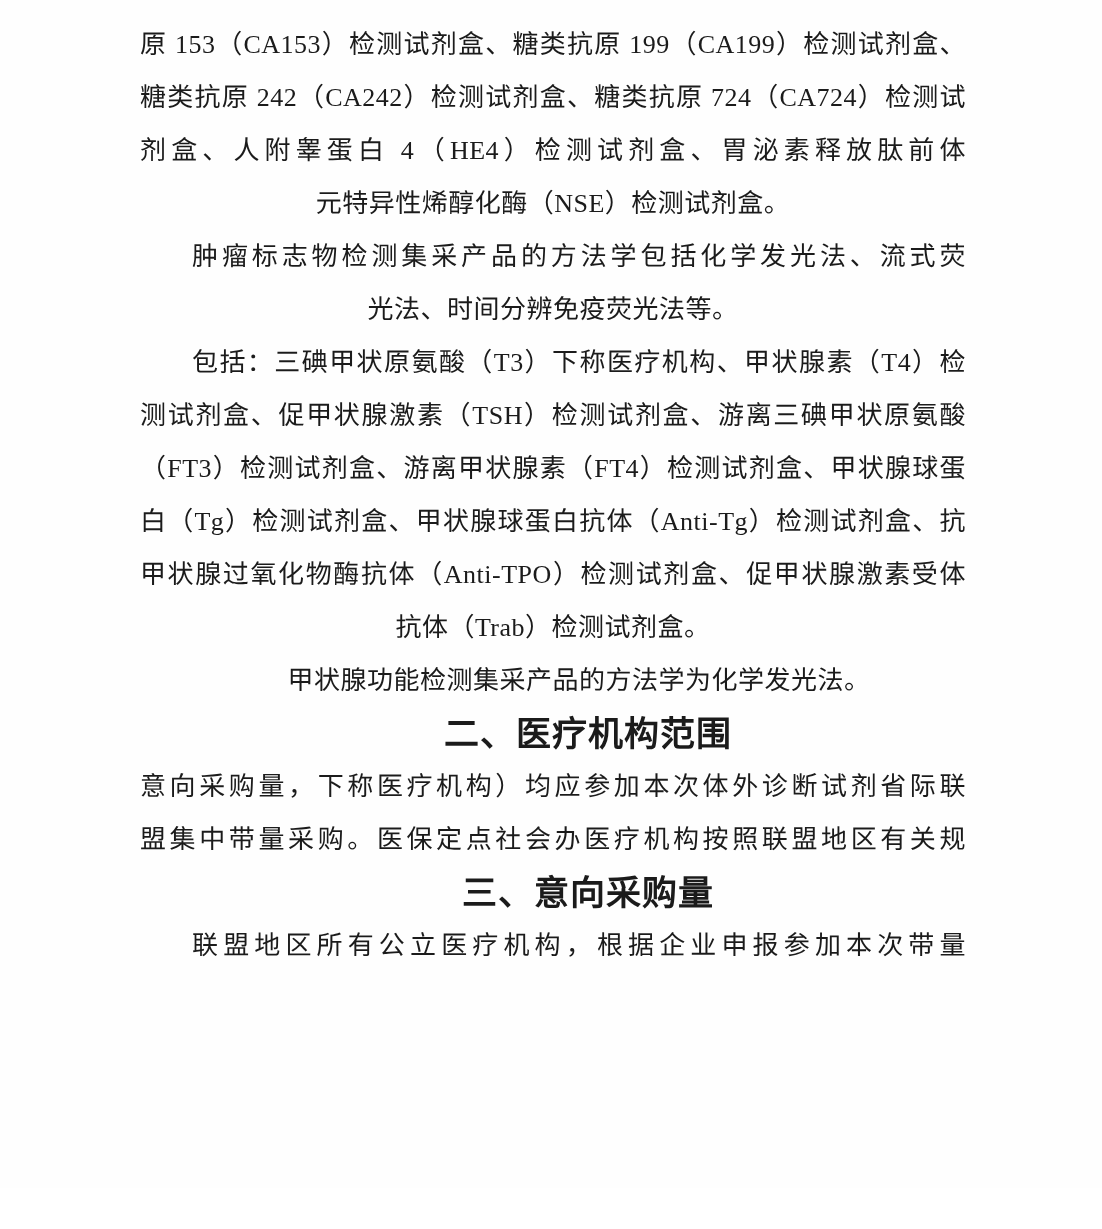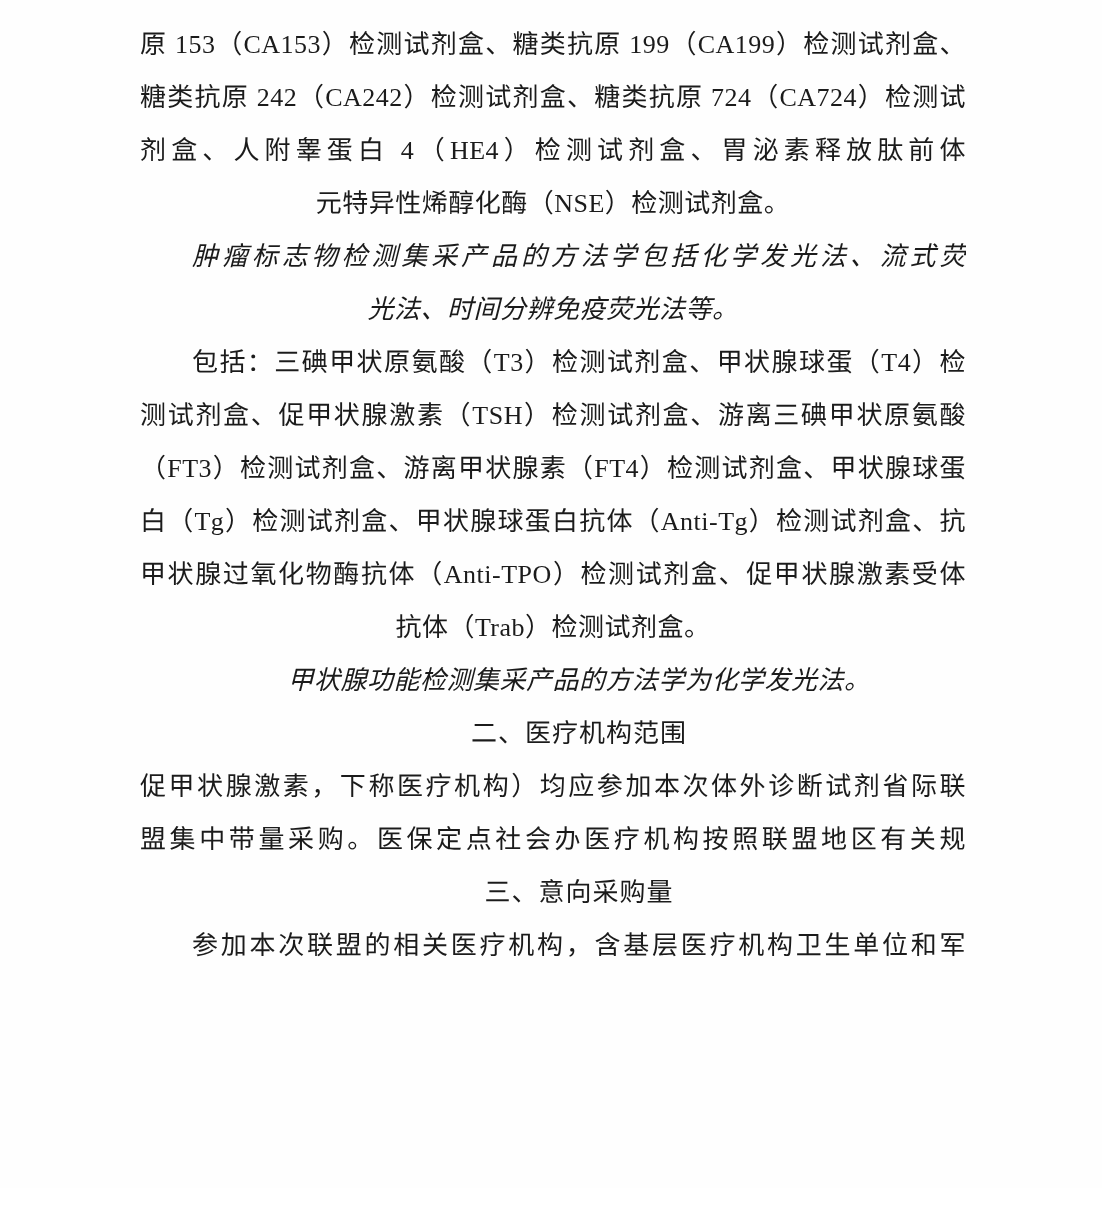--- a/index.html
+++ b/index.html
@@ -35,33 +35,32 @@
   .line.j {
     text-align: justify;
     text-align-last: justify;
   }
   
   .line.indent {
     text-indent: 2em;
   }
   
   .line.kai {
-    font-style: italic;
   }
   
   .line.hd-kai {
     font-style: italic;
     font-weight: bold;
   }
   
   .line.hd-hei {
     font-family: "Liberation Sans", "DejaVu Sans", sans-serif;
     font-style: normal;
-    font-weight: normal;
-    font-size: 26px;
+    font-weight: bold;
+    font-size: 35px;
     letter-spacing: 1px;
   }
   .page-footer {
     position: absolute;
     left: 168px;
     top: 1182px;
     font-size: 24px;
     letter-spacing: 4px;
     color: #222222;
     font-family: "Liberation Serif", "DejaVu Serif", serif;
@@ -71,28 +70,28 @@
 <body>
 
 <div class="page">
   <main class="content">
     <div class="line j">原 153（CA153）检测试剂盒、糖类抗原 199（CA199）检测试剂盒、</div>
     <div class="line j">糖类抗原 242（CA242）检测试剂盒、糖类抗原 724（CA724）检测试</div>
     <div class="line j">剂盒、人附睾蛋白 4（HE4）检测试剂盒、胃泌素释放肽前体（proGRP）</div>
     <div class="line">元特异性烯醇化酶（NSE）检测试剂盒。</div>
     <div class="line kai indent j">肿瘤标志物检测集采产品的方法学包括化学发光法、流式荧</div>
     <div class="line kai">光法、时间分辨免疫荧光法等。</div>
-    <div class="line indent j">包括：三碘甲状原氨酸（T3）检测试剂盒、甲状腺球蛋（T4）检</div>
+    <div class="line indent j">包括：三碘甲状原氨酸（T3）下称医疗机构、甲状腺素（T4）检</div>
     <div class="line j">测试剂盒、促甲状腺激素（TSH）检测试剂盒、游离三碘甲状原氨酸</div>
     <div class="line j">（FT3）检测试剂盒、游离甲状腺素（FT4）检测试剂盒、甲状腺球蛋</div>
     <div class="line j">白（Tg）检测试剂盒、甲状腺球蛋白抗体（Anti-Tg）检测试剂盒、抗</div>
     <div class="line j">甲状腺过氧化物酶抗体（Anti-TPO）检测试剂盒、促甲状腺激素受体</div>
     <div class="line">抗体（Trab）检测试剂盒。</div>
     <div class="line kai indent">甲状腺功能检测集采产品的方法学为化学发光法。</div>
     <div class="line hd-hei indent">二、医疗机构范围</div>
-    <div class="line j">促甲状腺激素，下称医疗机构）均应参加本次体外诊断试剂省际联</div>
+    <div class="line j">意向采购量，下称医疗机构）均应参加本次体外诊断试剂省际联</div>
     <div class="line j">盟集中带量采购。医保定点社会办医疗机构按照联盟地区有关规</div>
     <div class="line hd-hei indent">三、意向采购量</div>
-    <div class="line indent j">参加本次联盟的相关医疗机构，含基层医疗机构卫生单位和军</div>
+    <div class="line indent j">联盟地区所有公立医疗机构，根据企业申报参加本次带量</div>
   </main>
 
   <div class="page-footer">— 2 —</div>
 </div>
 
 </body></html>

